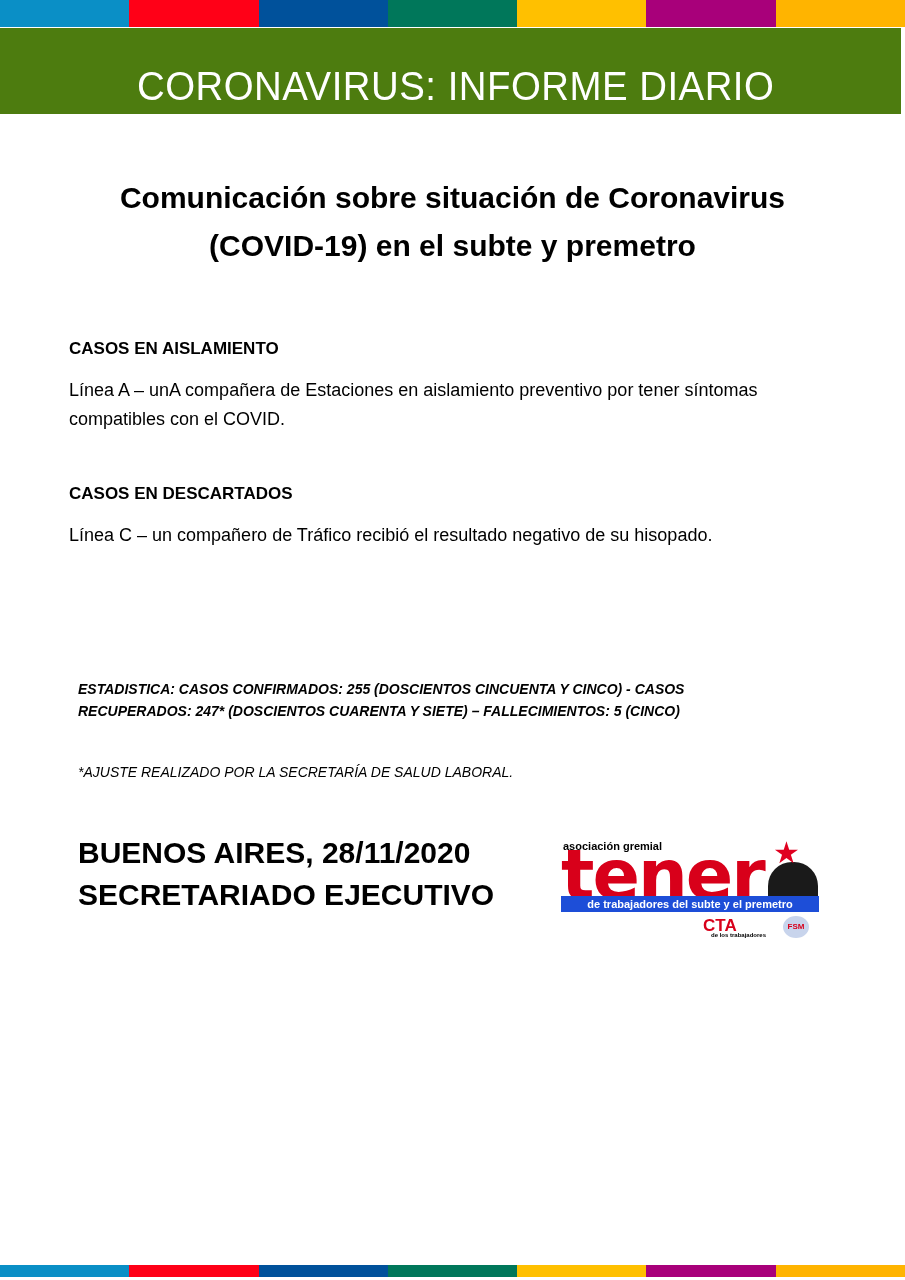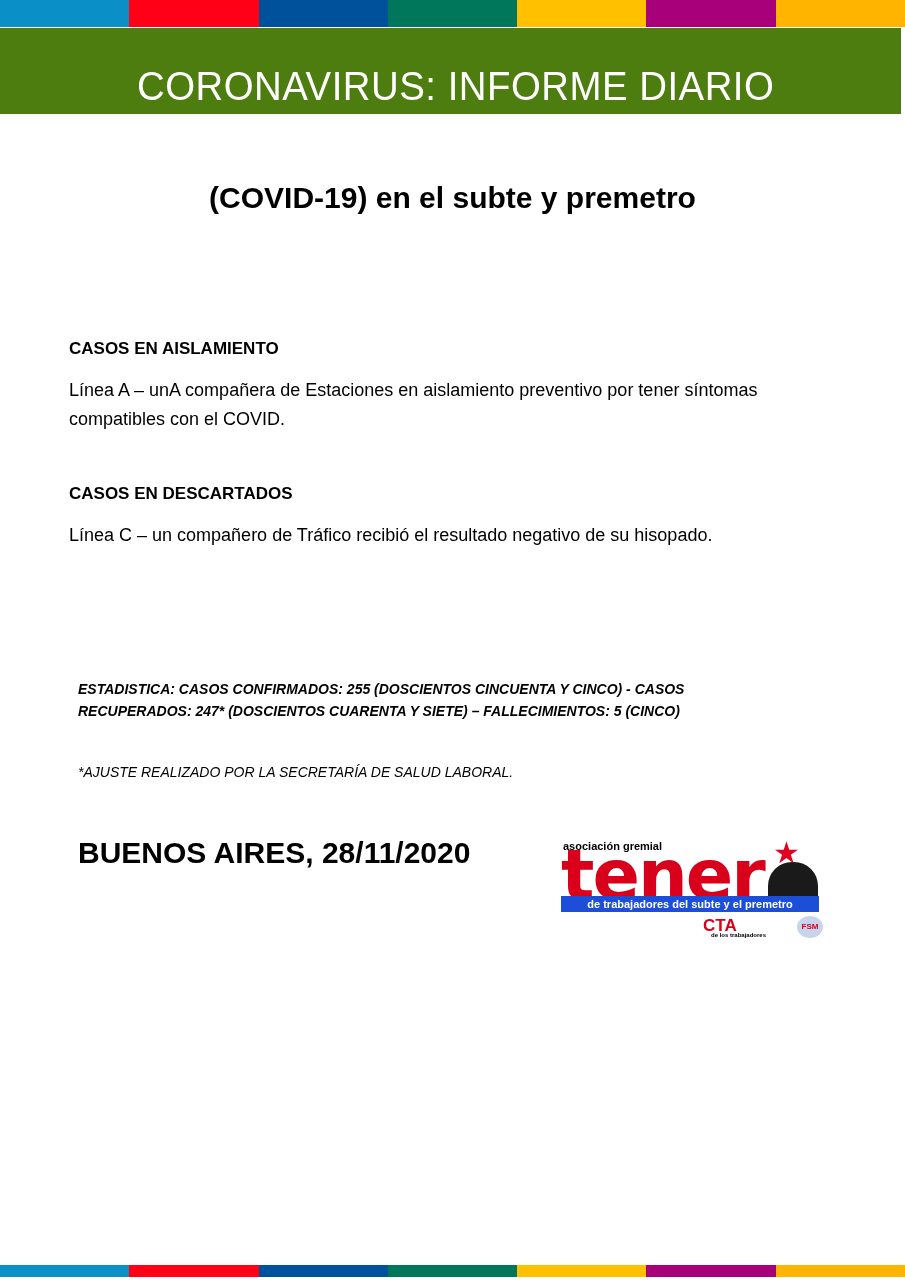--- a/index.html
+++ b/index.html
@@ -26,54 +26,56 @@
               letter-spacing:-2px; line-height:70px; font-family:"DejaVu Sans", sans-serif; }
   .logo-bar { position:absolute; left:8px; top:64px; width:258px; height:16px; background:#1d4ed8;
               color:#fff; font-weight:bold; font-size:11px; line-height:16px; text-align:center; white-space:nowrap; }
   .logo-tunnel { position:absolute; left:215px; top:30px; width:50px; height:36px; background:#1a1a1a;
                  border-radius:24px 24px 0 0; }
   .logo-star { position:absolute; left:220px; top:6px; color:#e00020; font-size:30px; line-height:30px; }
   .logo-cta { position:absolute; left:150px; top:84px; font-weight:bold; color:#d8001a;
               font-size:17px; }
   .logo-cta-sub { position:absolute; left:158px; top:100px; font-size:6px; font-weight:bold; }
   .logo-fsm { position:absolute; left:230px; top:84px; width:26px; height:22px; border-radius:50%;
-              background:#c8d4ec; color:#d8001a; font-size:8px; font-weight:bold; text-align:center; line-height:22px;margin-left:14px; }
+              background:#c8d4ec; color:#d8001a; font-size:8px; font-weight:bold; text-align:center; line-height:22px; }
 </style>
 </head>
 <body>
 
 <div class="stripe top-stripe">
   <span style="background:#0a8fc6"></span>
   <span style="background:#ff0017"></span>
   <span style="background:#00519b"></span>
   <span style="background:#00775a"></span>
   <span style="background:#ffc000"></span>
   <span style="background:#a8007a"></span>
   <span style="background:#ffb400"></span>
 </div>
 
 <div class="banner">
   <div class="banner-title">CORONAVIRUS:  INFORME  DIARIO</div>
 </div>
 
 <div class="doc-title">
+  <div>Comunicación sobre situación de Coronavirus</div>
   <div>(COVID-19) en el subte y premetro</div>
 </div>
 
 <div class="section-h" style="top:339px">CASOS EN AISLAMIENTO</div>
 <div class="body-p" style="top:376px">Línea A – unA compañera de Estaciones en aislamiento preventivo por tener síntomas compatibles con el COVID.</div>
 
 <div class="section-h" style="top:484px">CASOS EN DESCARTADOS</div>
 <div class="body-p" style="top:521px">Línea C – un compañero de Tráfico recibió el resultado negativo de su hisopado.</div>
 
 <div class="stats">ESTADISTICA: CASOS CONFIRMADOS: 255 (DOSCIENTOS CINCUENTA Y CINCO) - CASOS RECUPERADOS: 247*  (DOSCIENTOS CUARENTA Y SIETE) – FALLECIMIENTOS: 5 (CINCO)</div>
 <div class="note">*AJUSTE REALIZADO POR LA SECRETARÍA DE SALUD LABORAL.</div>
 
 <div class="footer-text">
   <div>BUENOS AIRES, 28/11/2020</div>
+  <div>SECRETARIADO EJECUTIVO</div>
 </div>
 
 <div class="logo">
   <div class="logo-tunnel"></div>
   <div class="logo-big">tener</div>
   <div class="logo-small">asociación gremial</div>
   <div class="logo-star">★</div>
   <div class="logo-bar">de trabajadores del subte y el premetro</div>
   <div class="logo-cta">CTA</div>
   <div class="logo-cta-sub">de los trabajadores</div>

